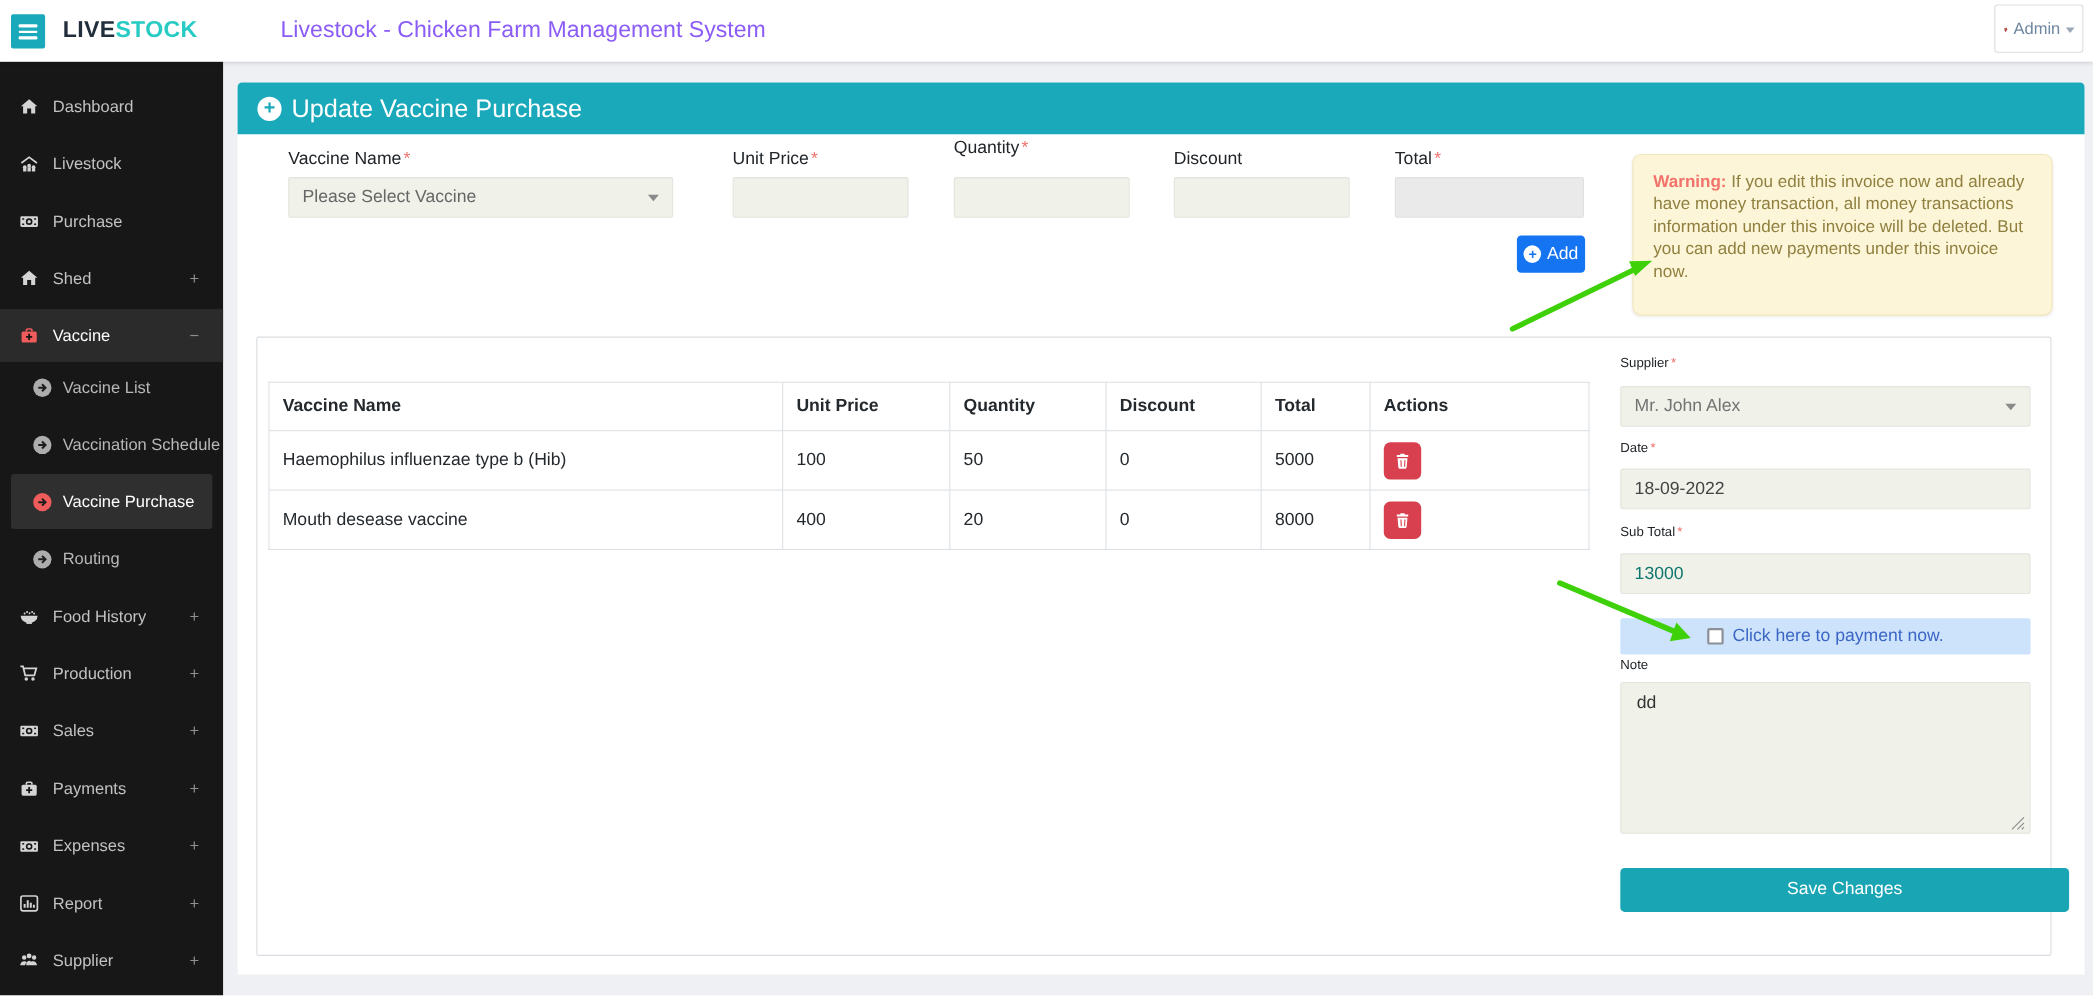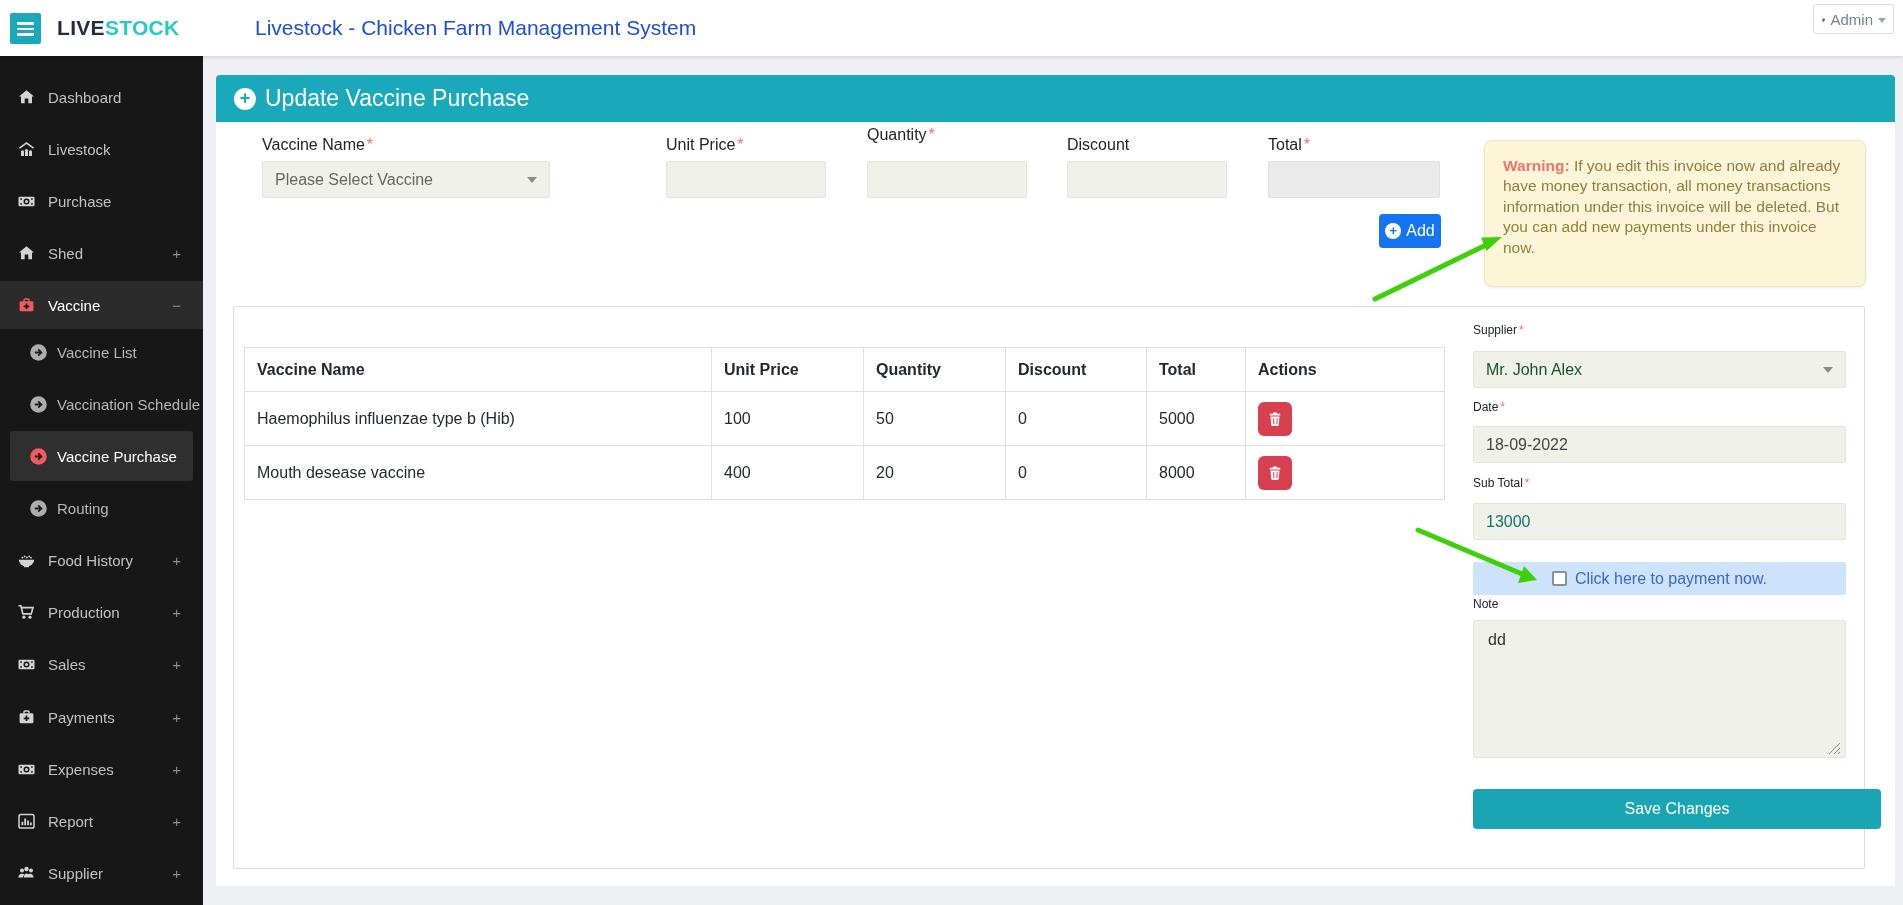--- a/index.html
+++ b/index.html
@@ -8,22 +8,22 @@
 
   
   .topbar { position:absolute; left:0; top:0; width:1903px; height:56px; background:#fff;
             box-shadow:0 1px 4px rgba(0,0,0,.14); z-index:5; }
   .hamburger { position:absolute; left:10px; top:13px; width:31px; height:31px; background:#1aa9ba;
                border-radius:2px; cursor:pointer; }
   .hamburger span { position:absolute; left:7px; width:17px; height:2.6px; background:#fff; border-radius:1px; }
   .hamburger span:nth-child(1){ top:9px; } .hamburger span:nth-child(2){ top:14.5px; } .hamburger span:nth-child(3){ top:20px; }
   .brand { position:absolute; left:57px; top:16px; font-size:21px; font-weight:bold; letter-spacing:.3px; }
   .brand .live { color:#222e3c; } .brand .stock { color:#27cbc4; }
-  .page-title { position:absolute; left:255px; top:16px; font-size:21px; font-weight:500; color:#1d4ed8; }
-  .admin-box { position:absolute; left:1813px; top:4px; width:81px; height:30px; border:1px solid #ddd;
+  .page-title { position:absolute; left:255px; top:16px; font-size:21px; font-weight:500; color:#8b5cf6; }
+  .admin-box { position:absolute; left:1813px; top:4px; width:81px; height:44px; border:1px solid #ddd;
                border-radius:3px; background:#fff; display:flex; align-items:center; gap:5px; padding:0 7px; cursor:pointer; }
   .admin-label { font-size:15px; color:#6e86a0; }
   .admin-caret { width:0; height:0; border-left:4px solid transparent; border-right:4px solid transparent;
                  border-top:5px solid #9aa7b5; margin-top:2px; }
 
   
   .sidebar { position:absolute; left:0; top:56px; width:203px; height:849px; background:#171717; }
   .side-item { position:absolute; left:0; width:203px; height:44px; display:flex; align-items:center; cursor:pointer; }
   .side-item .icon { position:absolute; left:17px; width:19px; height:19px; display:flex; }
   .side-item .lbl { position:absolute; left:48px; font-size:15px; color:#c2c2c2; }
@@ -78,21 +78,21 @@
   table.grid td { height:54px; }
   .col-name{width:467px;} .col-unit{width:152px;} .col-qty{width:142px;} .col-disc{width:141px;}
   .col-total{width:99px;} .col-act{width:199px;}
   .btn-del { width:34px; height:34px; background:#d9404f; border-radius:6px; display:flex; align-items:center;
              justify-content:center; cursor:pointer; }
 
   
   .side-form { position:absolute; left:1239px; top:0; width:373px; height:563px; }
   .sf-label { position:absolute; font-size:12px; color:#212529; }
   .sf-inp { position:absolute; left:0; width:373px; height:37px; background:#f0f1e9; border:1px solid #e4e4de;
-            border-radius:2px; font-size:16px; color:#14532d; display:flex; align-items:center; padding:0 12px; }
+            border-radius:2px; font-size:16px; color:#737373; display:flex; align-items:center; padding:0 12px; }
   .pay-box { position:absolute; left:0; top:255px; width:373px; height:33px; background:#cde3fc; border-radius:2px;
              display:flex; align-items:center; justify-content:center; gap:8px; cursor:pointer; }
   .pay-check { width:15px; height:15px; background:#fff; border:2px solid #8a9096; border-radius:2px; }
   .pay-text { font-size:16px; color:#3b66c4; }
   .note-area { position:absolute; left:0; top:313px; width:373px; height:138px; background:#f0f1e9;
                border:1px solid #e4e4de; border-radius:2px; font-size:16px; color:#333; padding:10px 14px;
                font-family:"Liberation Sans", sans-serif; resize:none; }
   .resize-grip { position:absolute; left:355px; top:435px; width:13px; height:13px; pointer-events:none; }
   .btn-save { position:absolute; left:0; top:482px; width:408px; height:40px; background:#1aa5b5; border-radius:4px;
               color:#fff; font-size:16px; display:flex; align-items:center; justify-content:center; cursor:pointer; }
@@ -332,21 +332,21 @@
         <div class="ph-title">Update Vaccine Purchase</div>
       </div>
       <div class="panel-body">
 
         <div class="field-label" style="left:46px; top:14px"><span>Vaccine Name</span><span class="req">*</span></div>
         <div class="field-label" style="left:450px; top:14px"><span>Unit Price</span><span class="req">*</span></div>
         <div class="field-label" style="left:651px; top:4px"><span>Quantity</span><span class="req">*</span></div>
         <div class="field-label" style="left:851px; top:14px"><span>Discount</span></div>
         <div class="field-label" style="left:1052px; top:14px"><span>Total</span><span class="req">*</span></div>
 
-        <div class="inp sel" style="left:46px; top:39px; width:288px; color:#666">
+        <div class="inp sel" style="left:46px; top:39px; width:350px; color:#666">
           <span>Please Select Vaccine</span>
           <span class="caret"></span>
         </div>
         <div class="inp" style="left:450px; top:39px; width:160px"></div>
         <div class="inp" style="left:651px; top:39px; width:160px"></div>
         <div class="inp" style="left:851px; top:39px; width:160px"></div>
         <div class="inp disabled" style="left:1052px; top:39px; width:172px"></div>
 
         <div class="btn-add">
           <span class="add-ic">+</span>

